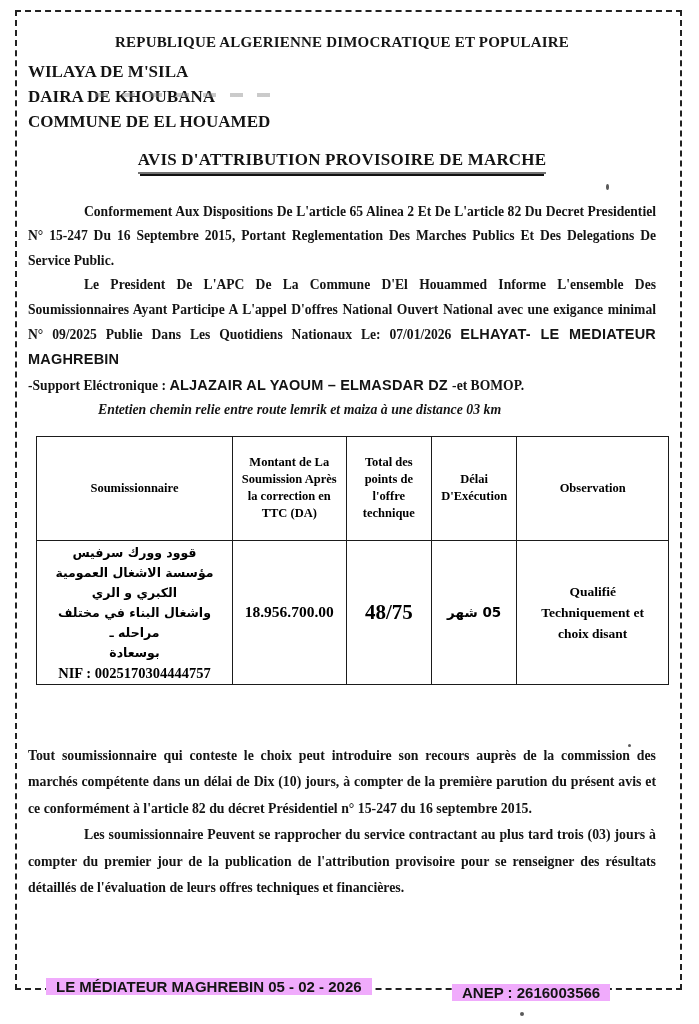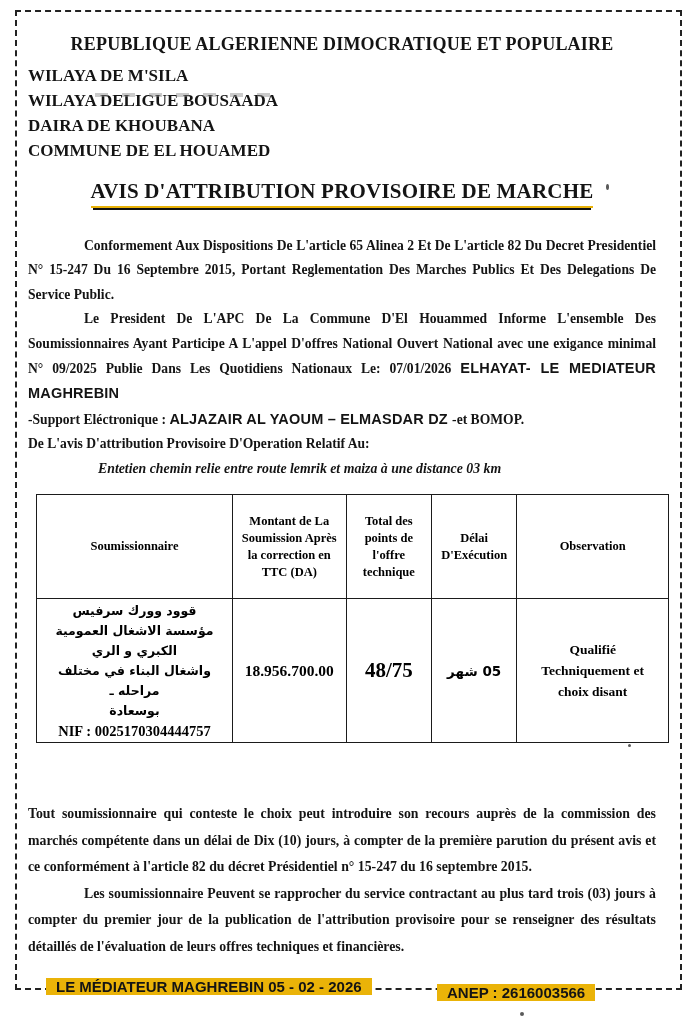--- a/index.html
+++ b/index.html
@@ -11,29 +11,29 @@
   }
   .doc-border{
     position:absolute;left:15px;top:10px;width:667px;height:980px;
     border:2px dashed #222;box-sizing:border-box;
   }
   .content{
     position:absolute;left:15px;top:10px;width:667px;height:980px;
     box-sizing:border-box;padding:24px 26px 0 13px;
   }
   .republic{
-    text-align:center;font-weight:bold;font-size:18px;letter-spacing:.2px;
+    text-align:center;font-weight:bold;font-size:15px;letter-spacing:.2px;
     margin:0 0 8px 0;
   }
   .admin-block{font-weight:bold;font-size:17px;line-height:25px;}
   .admin-line{white-space:nowrap;}
   .notice-title-wrap{text-align:center;margin:16px 0 0 0;}
   .notice-title{
-    display:inline-block;font-weight:bold;font-size:21px;letter-spacing:.2px;
-    border-bottom:2px solid #eab308;box-shadow:0 4px 0 -2px #111;
+    display:inline-block;font-weight:bold;font-size:17px;letter-spacing:.2px;
+    border-bottom:2px solid #737373;box-shadow:0 4px 0 -2px #111;
     padding-bottom:2px;
   }
   .body-text{font-weight:bold;font-size:13.6px;line-height:24.4px;text-align:justify;margin-top:8px;}
   .para{margin:0;}
   .para.indent{text-indent:56px;}
   .first-para{margin-top:26px;}
   .sans{font-family:"Liberation Sans","DejaVu Sans",sans-serif;font-size:14.5px;letter-spacing:.2px;}
   .no-justify{text-align:left;}
   .objet-line{margin-left:70px;font-weight:bold;font-size:13.8px;font-style:italic;}
   table.award{
@@ -51,25 +51,25 @@
     font-size:12.5px;line-height:20px;font-weight:bold;
   }
   .nif-line{font-family:"Liberation Serif","DejaVu Serif",serif;font-size:14.5px;margin-top:2px;}
   .montant-cell{font-size:15.5px;}
   .points-cell{font-size:21px;}
   .delai-cell{direction:rtl;font-family:"DejaVu Sans",sans-serif;font-size:13.5px;}
   .obs-cell{font-size:13.5px;line-height:21px;padding:2px 14px !important;}
   .footer-block{margin-top:58px;font-weight:bold;font-size:13.8px;line-height:26.5px;text-align:justify;}
   .footer-block .para2{text-indent:56px;}
   .bottom-label{
-    position:absolute;background:#eab308;font-family:"Liberation Sans","DejaVu Sans",sans-serif;
+    position:absolute;background:#f0abfc;font-family:"Liberation Sans","DejaVu Sans",sans-serif;
     font-weight:bold;font-size:15px;white-space:nowrap;padding:0 10px;z-index:3;
   }
   .journal-label{left:46px;top:978px;}
-  .anep-label{left:437px;top:984px;}
+  .anep-label{left:452px;top:984px;}
   
   .speck{position:absolute;background:#5a5a5a;border-radius:50%;z-index:2;}
   .smudge{
     position:absolute;left:95px;top:93px;width:185px;height:4px;opacity:.45;z-index:1;
     background:repeating-linear-gradient(90deg,#8a8a8a 0 13px,transparent 13px 27px);
   }
 </style>
 </head>
 <body>
 
@@ -78,34 +78,32 @@
 <div class="speck" style="left:606px;top:184px;width:3px;height:6px;"></div>
 <div class="speck" style="left:628px;top:744px;width:3px;height:3px;"></div>
 <div class="speck" style="left:520px;top:1012px;width:4px;height:4px;"></div>
 
 <div class="content">
 
   <div class="republic">REPUBLIQUE ALGERIENNE DIMOCRATIQUE ET POPULAIRE</div>
 
   <div class="admin-block">
     <div class="admin-line">WILAYA DE M'SILA</div>
-    <div class="admin-line">WILAYA DELIGUE BOUSAADA</div>
     <div class="admin-line">DAIRA DE KHOUBANA</div>
     <div class="admin-line">COMMUNE DE EL HOUAMED</div>
   </div>
 
   <div class="notice-title-wrap">
     <span class="notice-title">AVIS D'ATTRIBUTION PROVISOIRE DE MARCHE</span>
   </div>
 
   <div class="body-text">
     <p class="para indent first-para">Conformement Aux Dispositions De L'article 65 Alinea 2 Et De L'article 82 Du Decret Presidentiel N° 15-247 Du 16 Septembre 2015, Portant Reglementation Des Marches Publics Et Des Delegations De Service Public.</p>
     <p class="para indent"><span>Le President De L'APC De La Commune D'El Houammed Informe  L'ensemble Des Soumissionnaires Ayant Participe A L'appel D'offres National Ouvert National avec une exigance minimal N° 09/2025 Publie Dans Les Quotidiens Nationaux Le: 07/01/2026 </span><span class="sans">ELHAYAT- LE MEDIATEUR MAGHREBIN</span></p>
     <p class="para no-justify"><span>-Support Eléctronique : </span><span class="sans">ALJAZAIR AL YAOUM – ELMASDAR DZ </span><span>-et BOMOP.</span></p>
-    <p class="para no-justify">De L'avis D'attribution Provisoire D'Operation Relatif Au:</p>
     <p class="para no-justify objet-line">Entetien chemin relie entre route lemrik et maiza à une distance 03 km</p>
   </div>
 
   <table class="award">
     <colgroup>
       <col class="c1">
         <col class="c2">
         <col class="c3">
         <col class="c4">
         <col class="c5">

